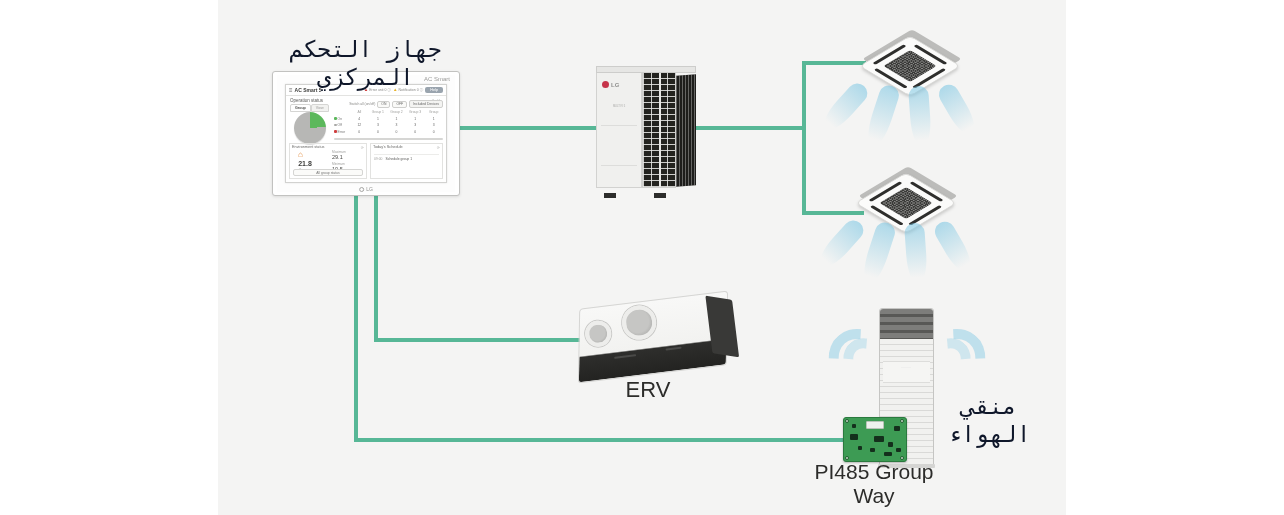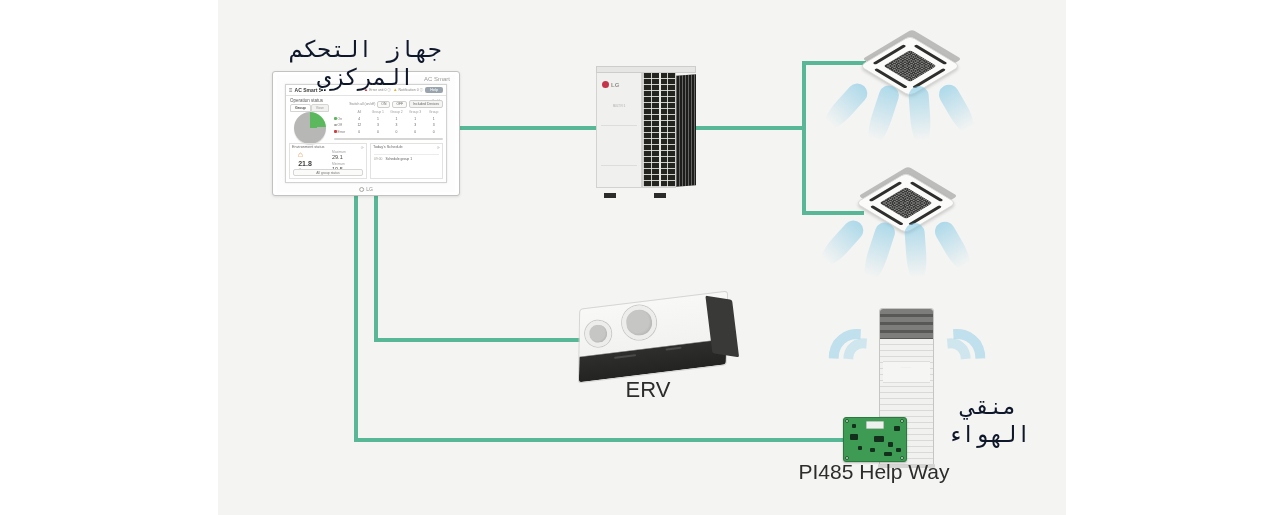--- a/index.html
+++ b/index.html
@@ -369,15 +369,15 @@
     <div class="cmp" style="left:26px; top:30px; width:5px; height:4px;"></div>
     <div class="cmp" style="left:44px; top:24px; width:5px; height:5px;"></div>
     <div class="cmp" style="left:50px; top:8px; width:6px; height:5px;"></div>
     <div class="cmp" style="left:52px; top:30px; width:5px; height:4px;"></div>
     <div class="cmp" style="left:40px; top:34px; width:8px; height:4px;"></div>
     <div class="hole" style="left:1px; top:1px;"></div>
     <div class="hole" style="left:56px; top:1px;"></div>
     <div class="hole" style="left:1px; top:38px;"></div>
     <div class="hole" style="left:56px; top:38px;"></div>
   </div>
-  <div class="biglabel en" style="left:793px; top:460px; width:162px; font-size:21px;">PI485 Help Way</div>
+  <div class="biglabel en" style="left:793px; top:460px; width:162px; font-size:21px;">PI485 Group Way</div>
 
 </div>
 
 </body></html>

